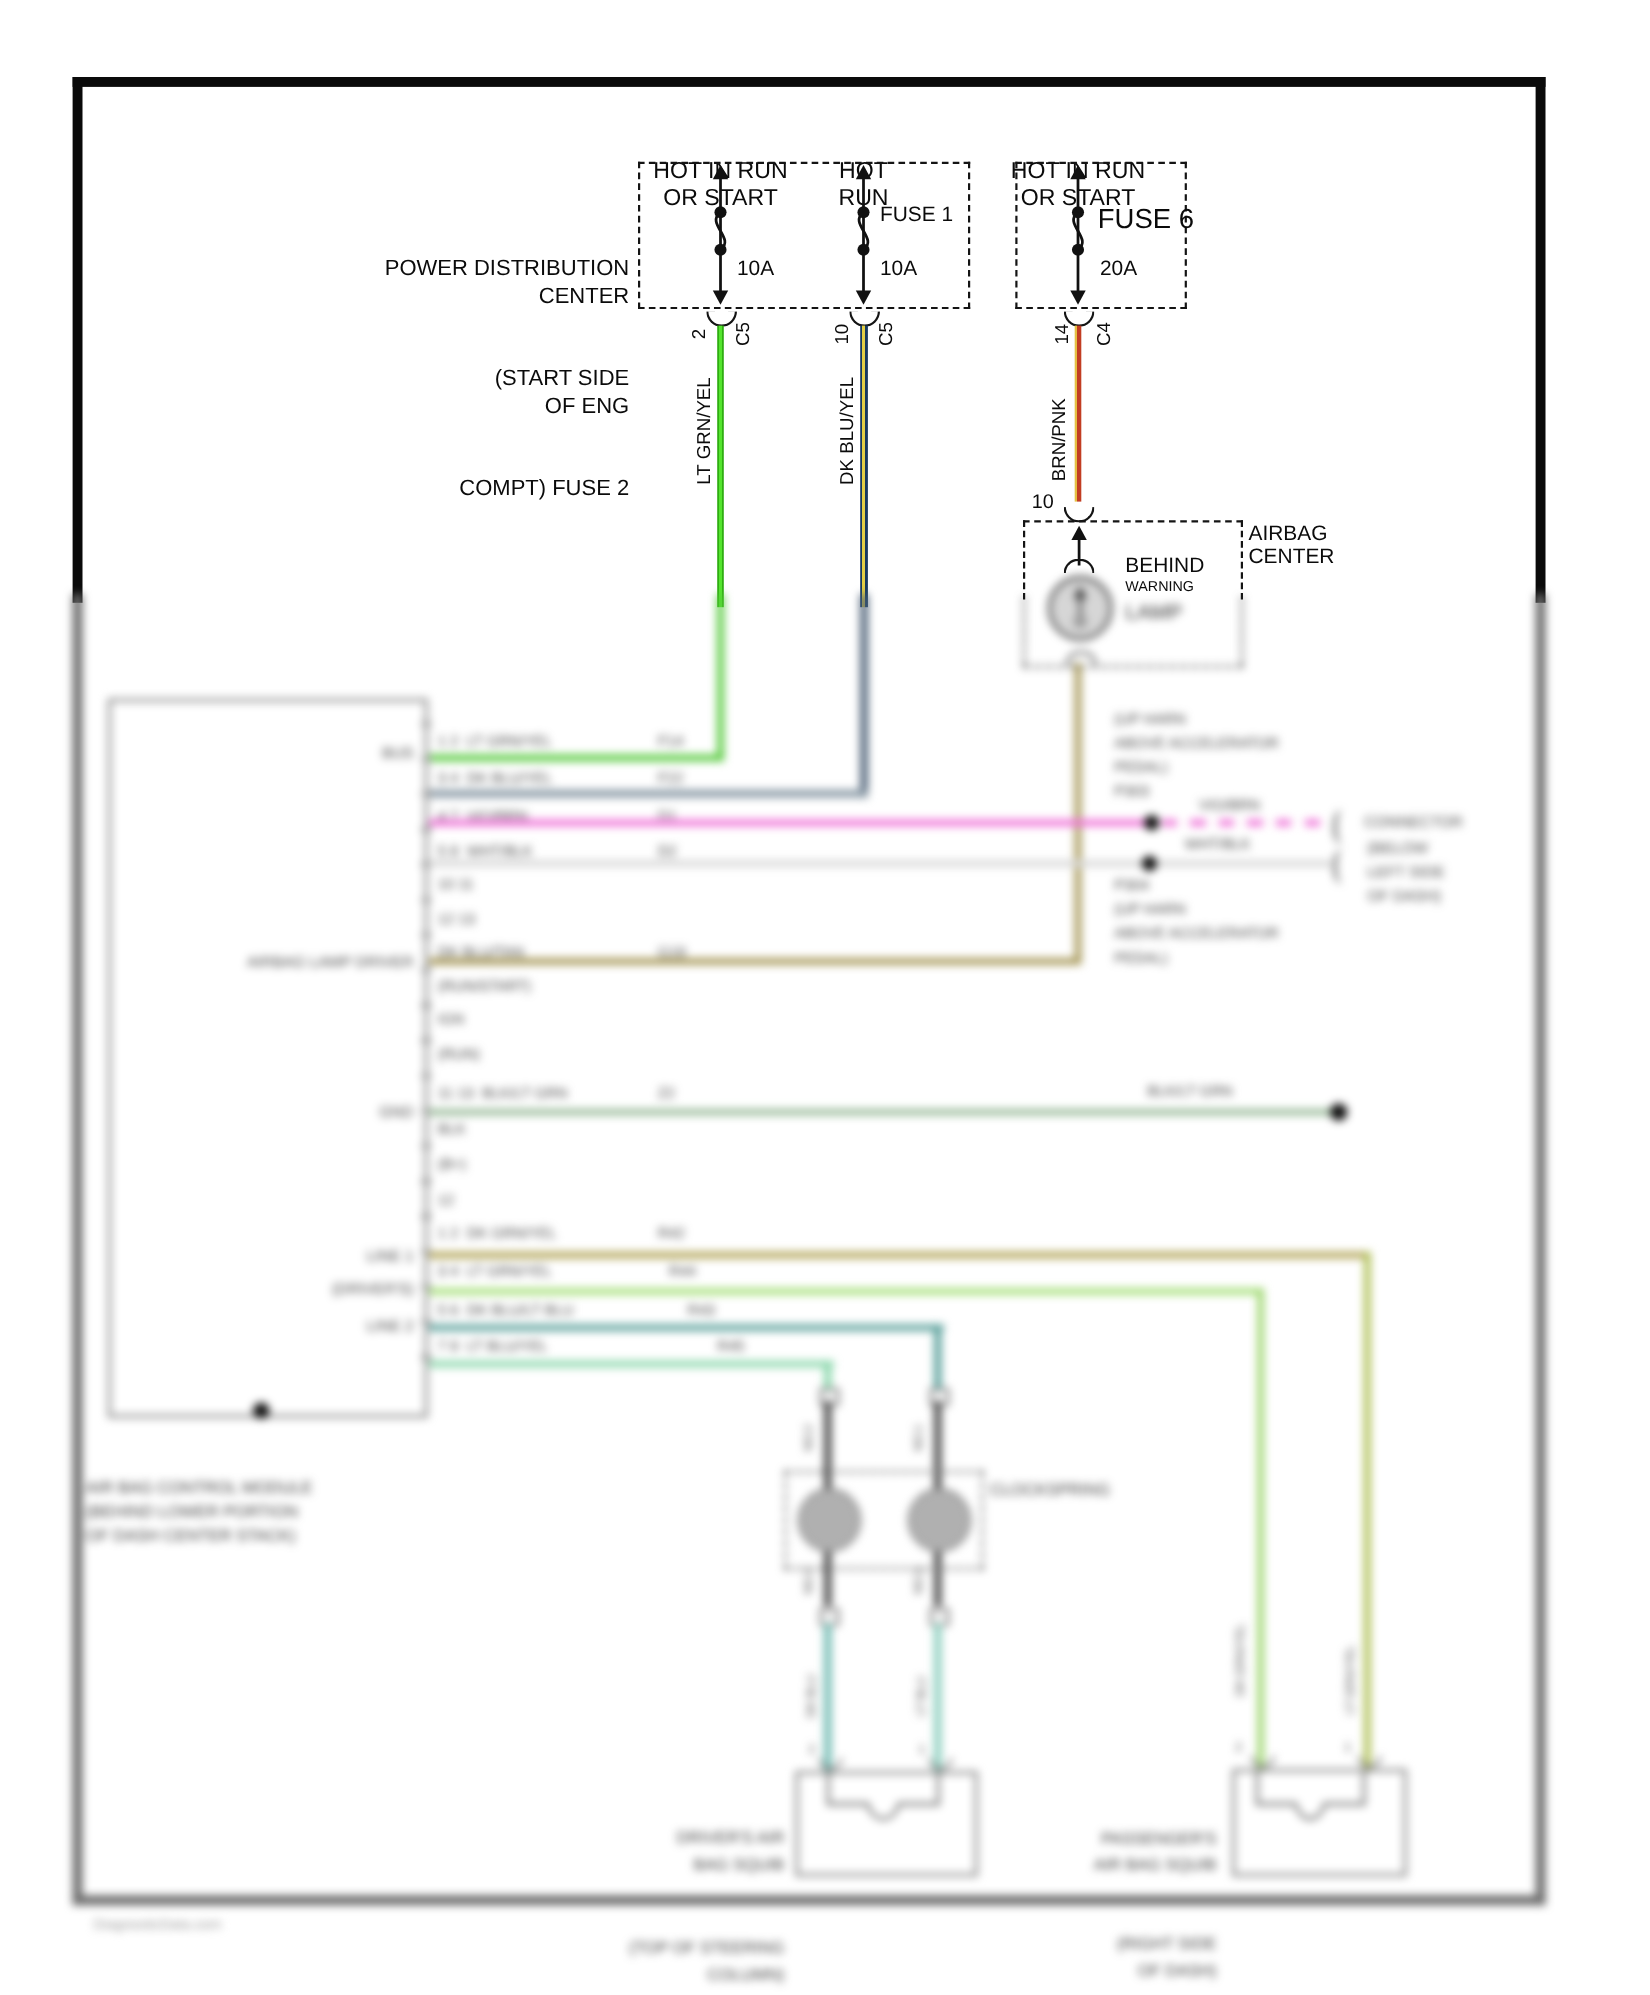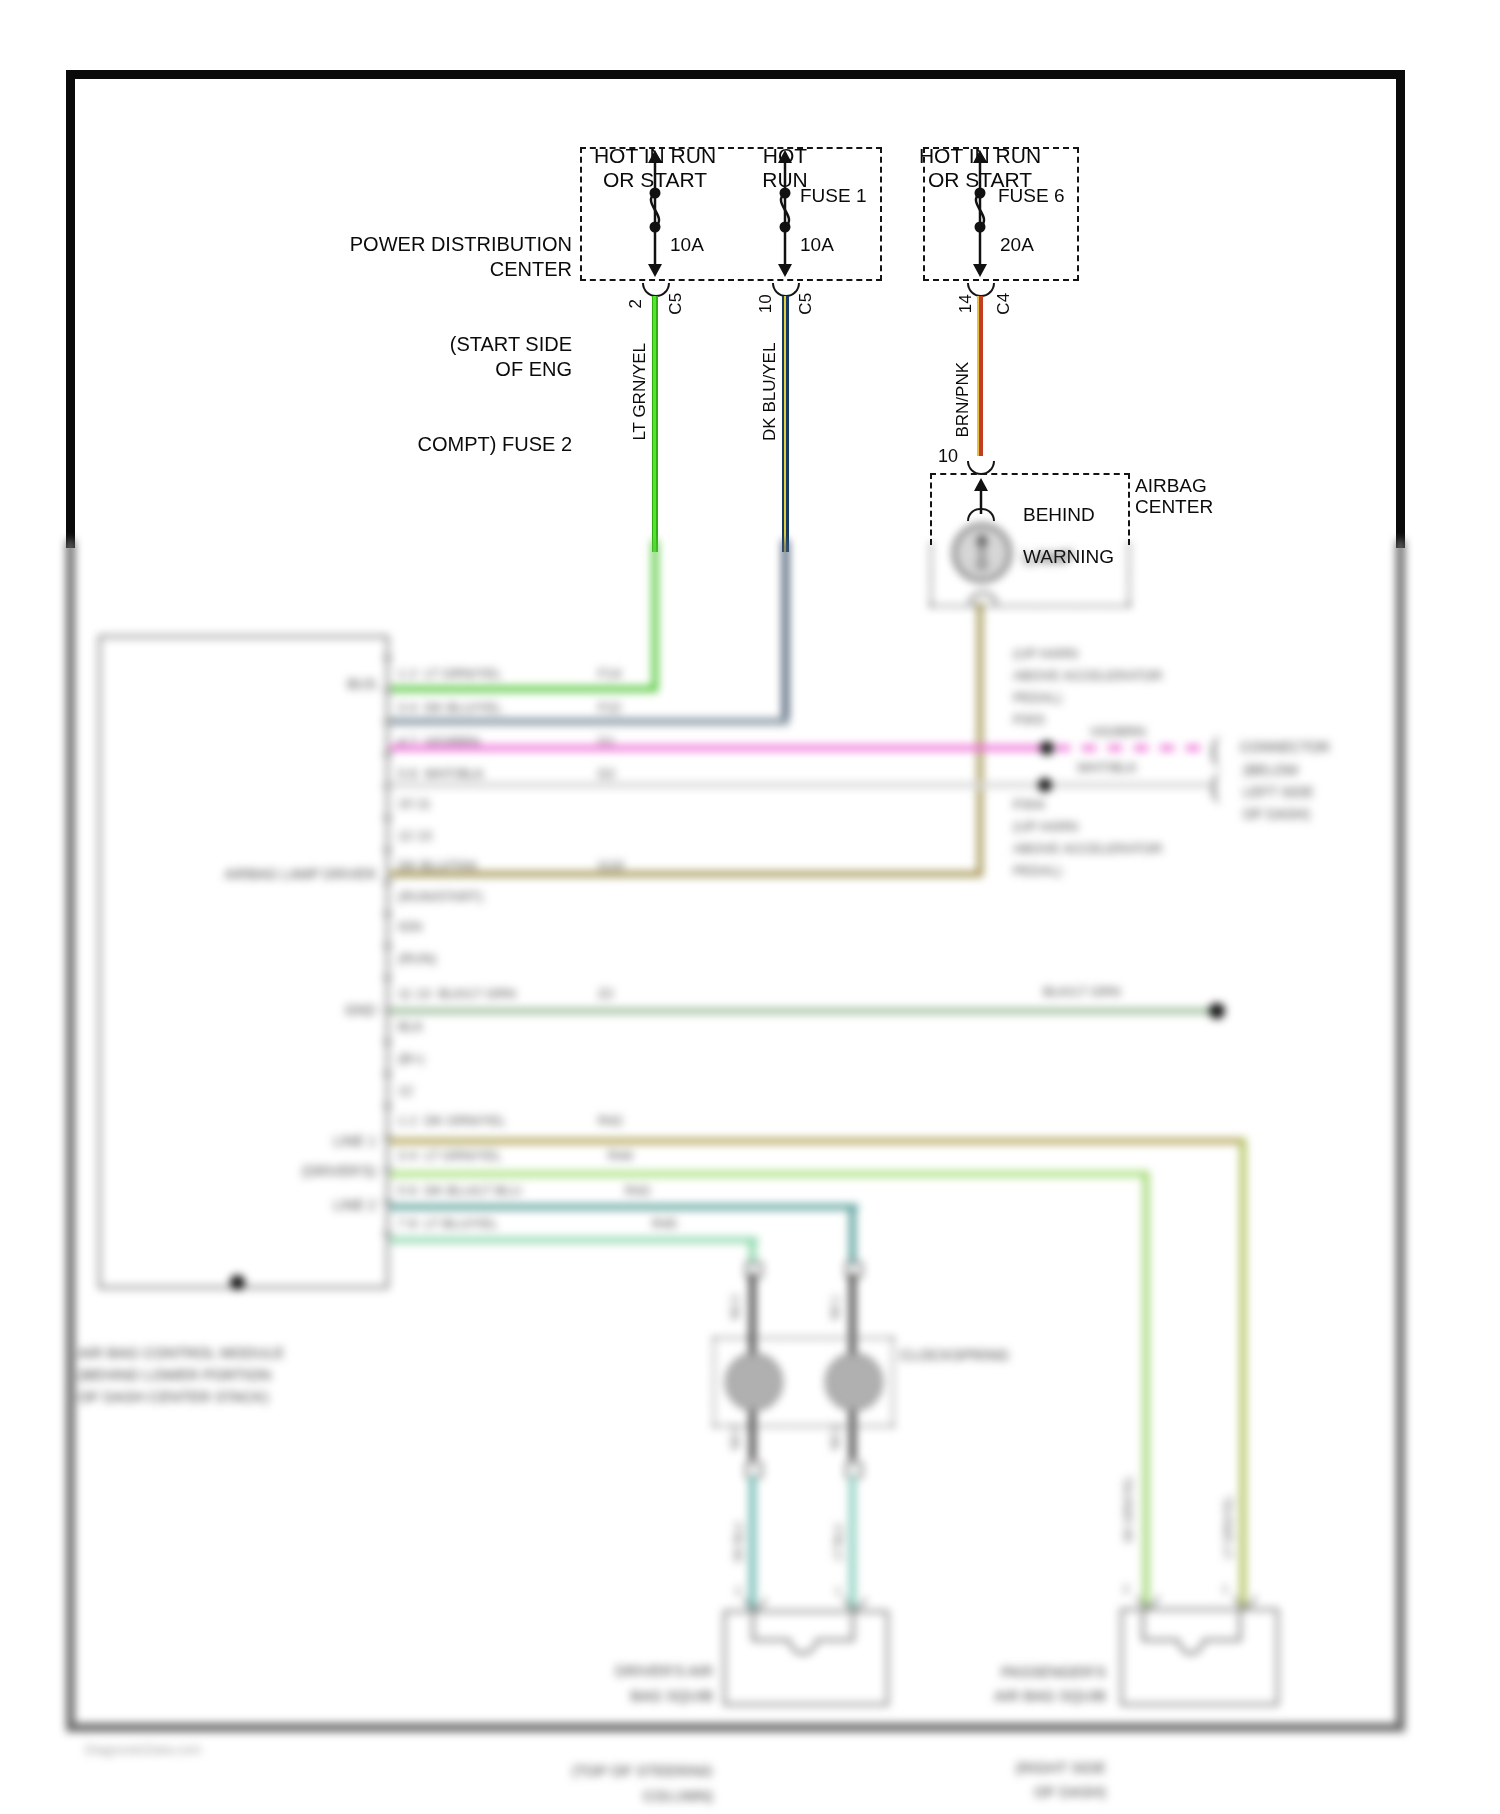--- a/index.html
+++ b/index.html
@@ -80,21 +80,21 @@
       <path d="M20 3 l-7 13 h14 z" fill="#111"></path>
         <path d="M20 130 l-7 -13 h14 z" fill="#111"></path>
       <circle cx="20" cy="46" r="5.5" fill="#111"></circle>
         <circle cx="20" cy="80" r="5.5" fill="#111"></circle>
       <path d="M20 46 C6 56 34 70 20 80" stroke="#111" stroke-width="2.5" fill="none"></path>
     </svg>
 
     <div class="a txt" style="left:670px;top:234px;font-size:19px;">10A</div>
     <div class="a txt" style="left:800px;top:185px;font-size:19px;">FUSE 1</div>
     <div class="a txt" style="left:800px;top:234px;font-size:19px;">10A</div>
-    <div class="a txt" style="left:998px;top:185px;font-size:19px;">FUSE 6</div>
+    <div class="a txt" style="left:998px;top:185px;font-size:25px;">FUSE 6</div>
     <div class="a txt" style="left:1000px;top:234px;font-size:19px;">20A</div>
 
     <div class="a cup" style="left:642px;top:283px;"></div>
     <div class="a cup" style="left:772px;top:283px;"></div>
     <div class="a cup" style="left:967px;top:283px;"></div>
 
     <div class="a txt rot ctr" style="left:621px;top:294px;width:30px;font-size:17px;">2</div>
     <div class="a txt rot ctr" style="left:661px;top:294px;width:30px;font-size:17px;">C5</div>
     <div class="a txt rot ctr" style="left:751px;top:294px;width:30px;font-size:17px;">10</div>
     <div class="a txt rot ctr" style="left:791px;top:294px;width:30px;font-size:17px;">C5</div>
@@ -115,21 +115,21 @@
     <div class="a cup" style="left:967px;top:461px;"></div>
     <div class="a txt" style="left:938px;top:446px;font-size:18px;">10</div>
     <svg class="a" style="left:965px;top:476px;" width="32" height="40" viewBox="0 0 32 40">
       <path d="M16 38 V12" stroke="#111" stroke-width="2.5" fill="none"></path>
       <path d="M16 2 l-7 13 h14 z" fill="#111"></path>
     </svg>
     <div class="a cap" style="left:967px;top:508px;border-color:#141414;"></div>
     <div class="a txt" style="left:1135px;top:475px;font-size:19px;">AIRBAG</div>
     <div class="a txt" style="left:1135px;top:496px;font-size:19px;">CENTER</div>
     <div class="a txt" style="left:1023px;top:504px;font-size:19px;">BEHIND</div>
-    <div class="a txt" style="left:1023px;top:526px;font-size:19px;margin-top:20px;">WARNING</div>
+    <div class="a txt" style="left:1023px;top:526px;font-size:13px;">WARNING</div>
   </div>
 
   <div class="layer blurred">
 
     <div class="a bdr2" style="left:66px;top:540px;width:9px;height:1192px;"></div>
     <div class="a bdr2" style="left:1396px;top:540px;width:9px;height:1192px;"></div>
     <div class="a bdr2" style="left:66px;top:1723px;width:1339px;height:9px;"></div>
 
     <div class="a" style="left:930px;top:543px;width:0;height:62px;border-left:2.5px dashed #3a3a3a;"></div>
     <div class="a" style="left:1128px;top:543px;width:0;height:62px;border-left:2.5px dashed #3a3a3a;"></div>

